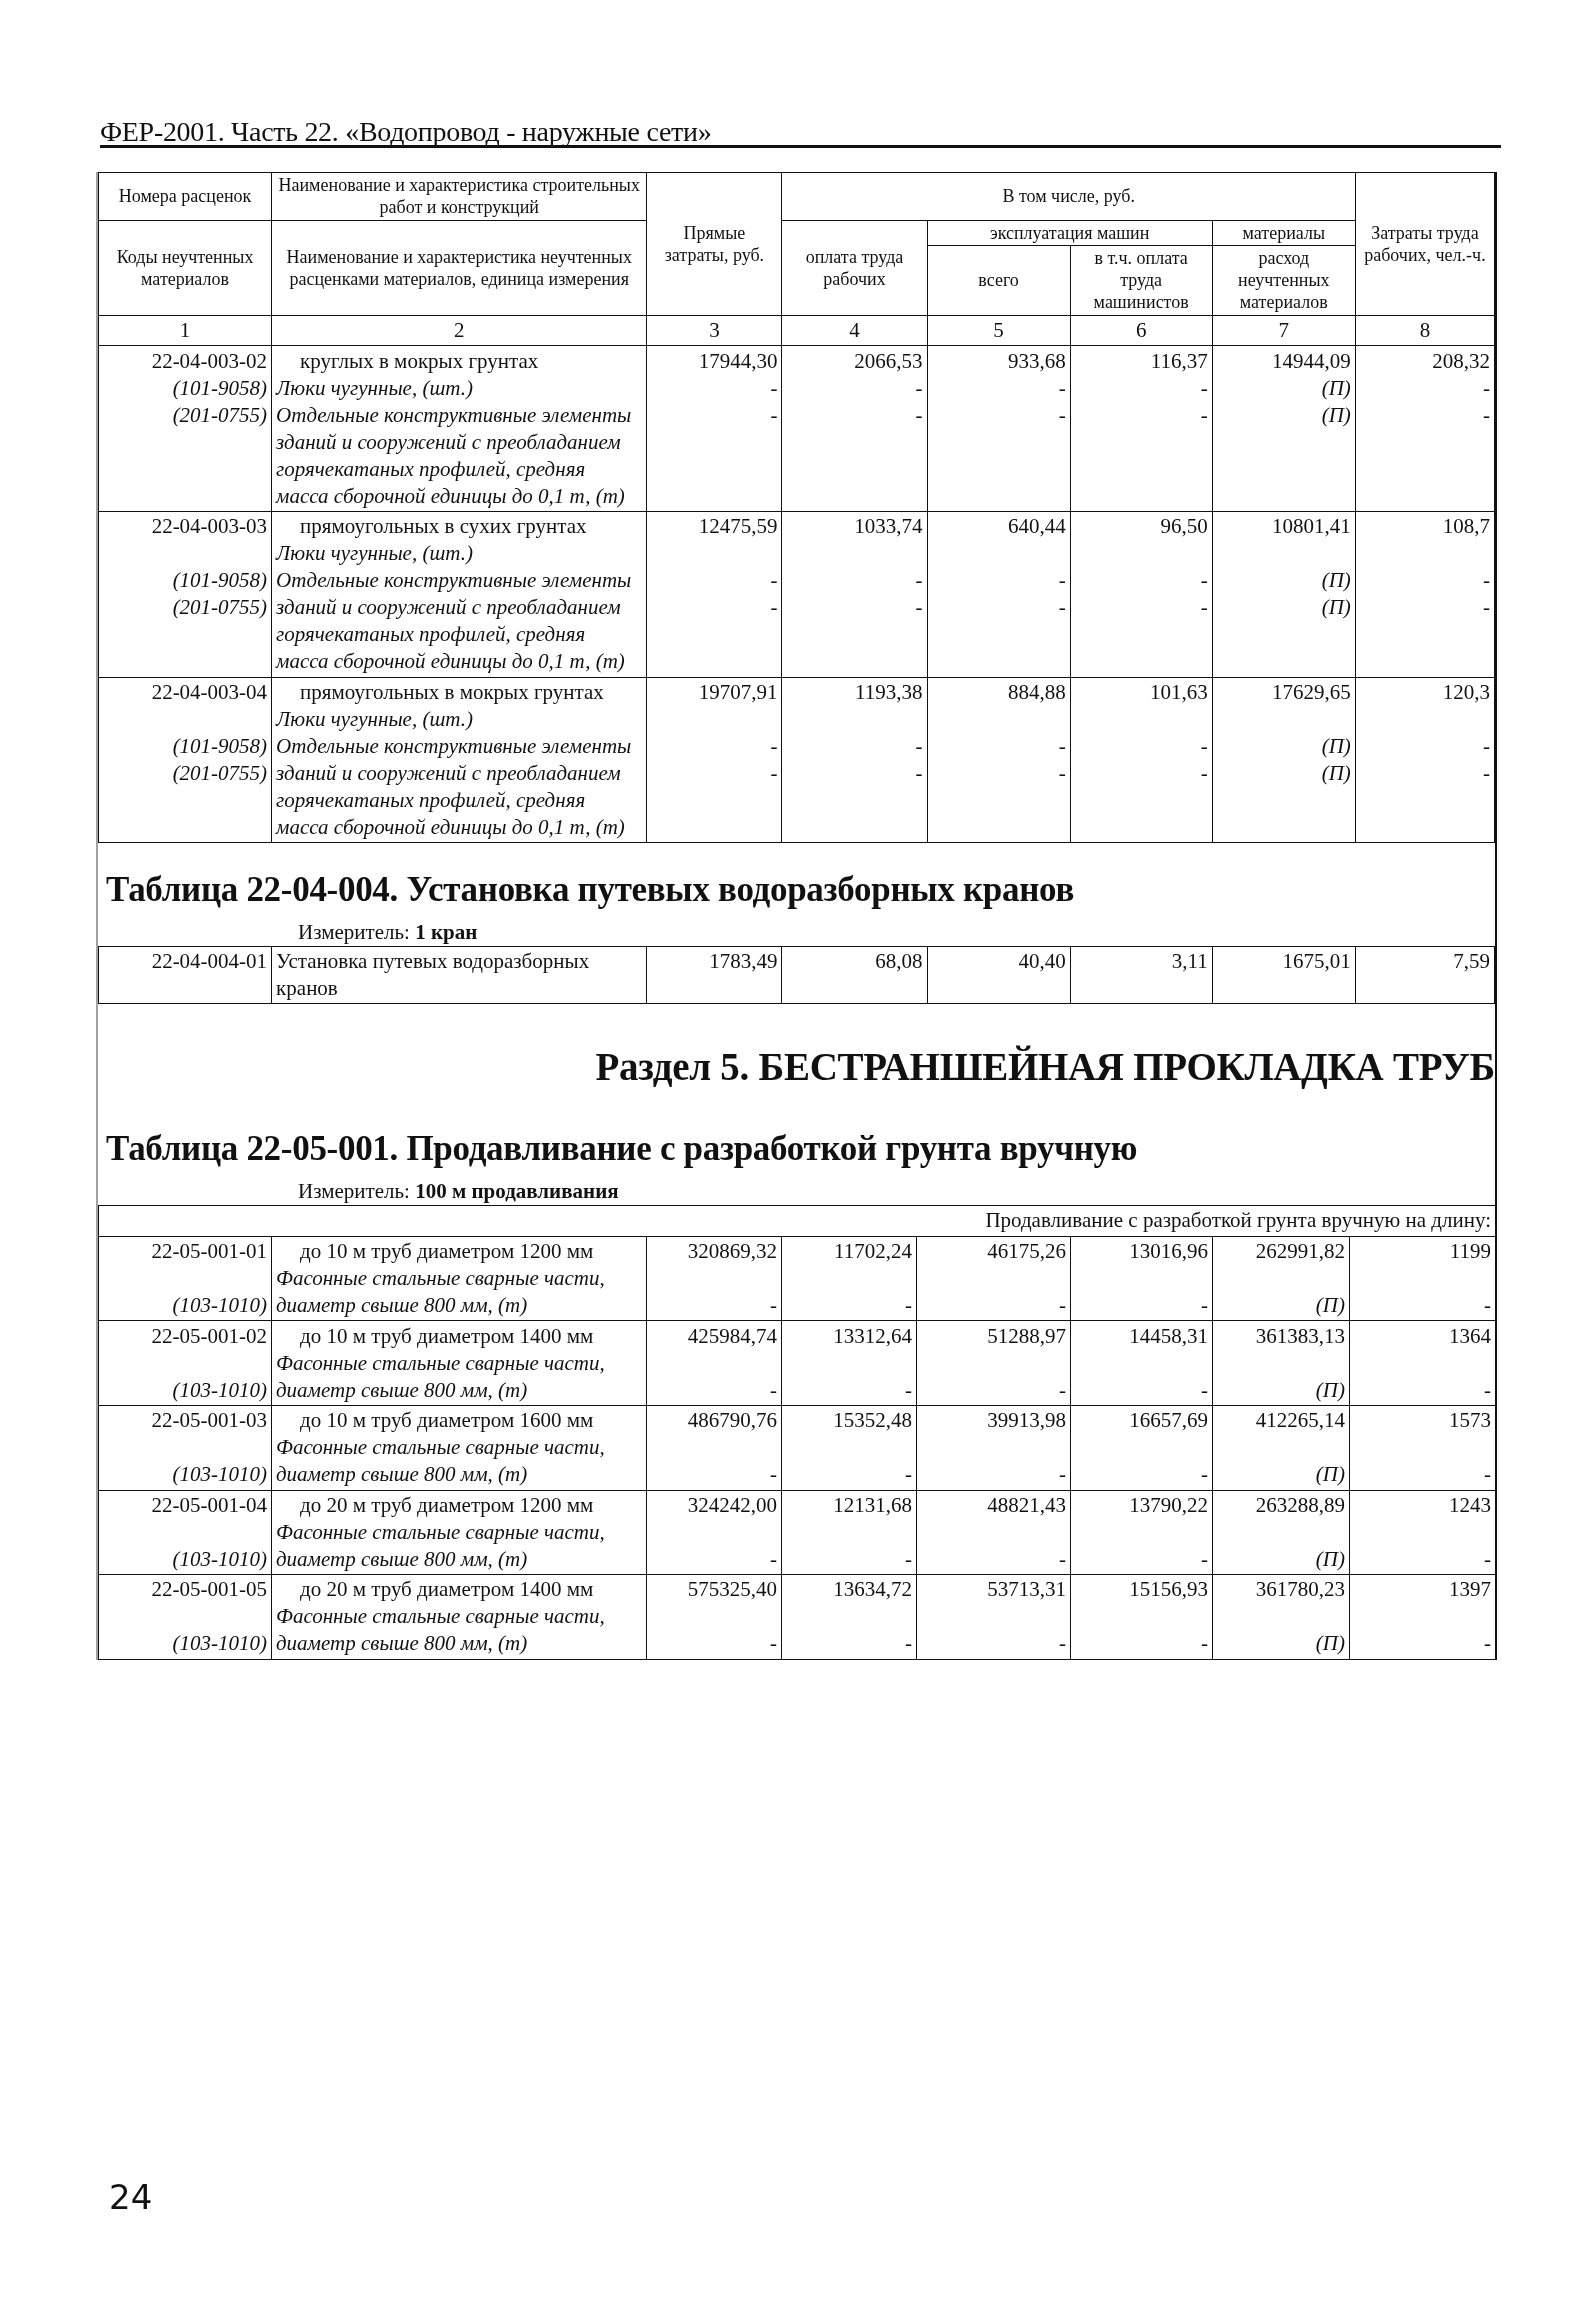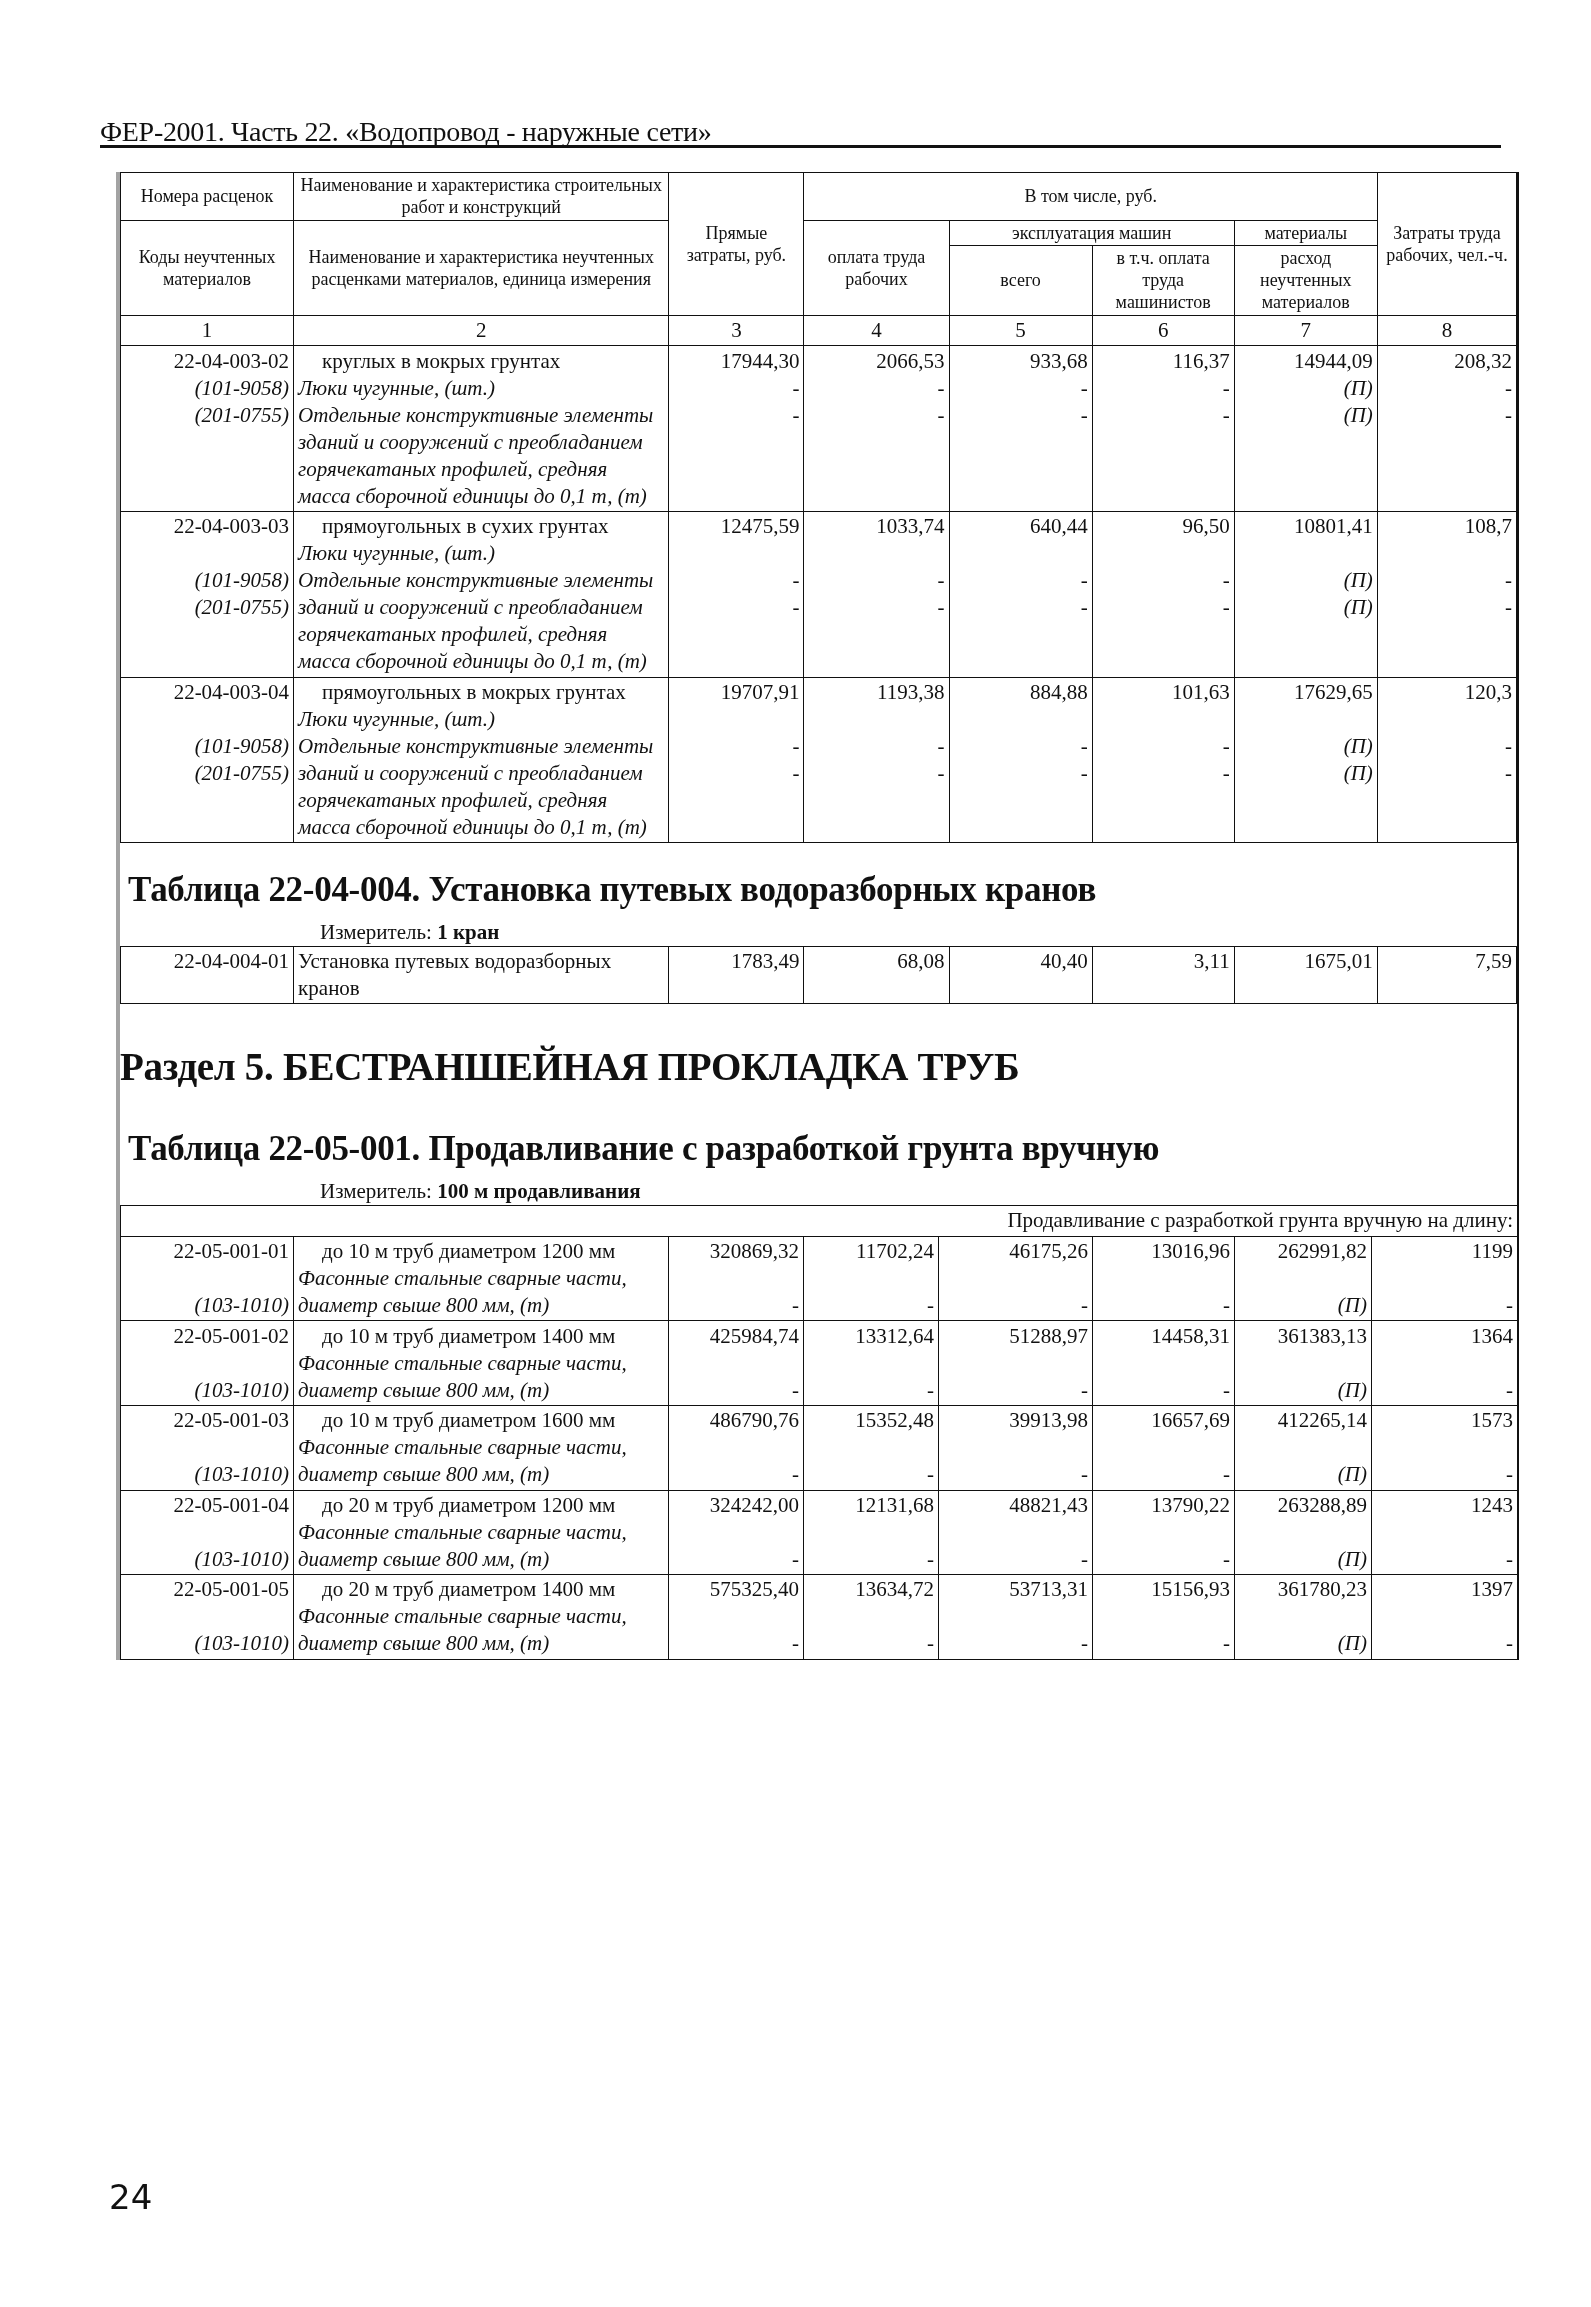--- a/index.html
+++ b/index.html
@@ -8,22 +8,22 @@
     font-family: "Liberation Serif", "DejaVu Serif", serif; color: #111;
   }
   .running-head {
     position: absolute; left: 100px; top: 116px;
     font-size: 28px; letter-spacing: -0.3px;
   }
   .head-rule {
     position: absolute; left: 100px; top: 145px; width: 1401px; height: 2.7px; background: #111;
   }
   .frame {
-    position: absolute; left: 116px; top: 172px; width: 1397px;
-    border-left: 4px solid #a3a3a3; border-right: 2px solid #111;
+    position: absolute; left: 96px; top: 172px; width: 1397px;
+    border-left: 2px solid #a3a3a3; border-right: 2px solid #111;
   }
   table.grid { border-collapse: collapse; width: 100%; table-layout: fixed; }
   table.grid td, table.grid th {
     border: 1.3px solid #111; padding: 1.3px 4px; vertical-align: top;
     font-size: 21px; line-height: 27px; font-weight: normal;
   }
   table.grid th { text-align: center; vertical-align: middle; font-size: 18px; line-height: 22px; }
   .num-row td { text-align: center; font-size: 19.5px; line-height: 20px; padding: 0 2.7px; }
   .thick-top td { border-top: 2.7px solid #111; }
   .c { text-align: center; }
@@ -32,21 +32,21 @@
   .desc-main { padding-left: 24px; display: block; text-indent: 0; }
   .it { font-style: italic; }
   .val { display: block; text-align: right; min-height: 27px; }
   .gap-block { height: 61px; }
   .table-title {
     font-size: 35px; font-weight: bold; padding-left: 8px; letter-spacing: -0.3px;
   }
   .measure { font-size: 21px; padding-left: 174px; margin-top: 9.4px; margin-left: 26px; }
   .measure b { font-weight: bold; }
   .section-title {
-    text-align: left; font-size: 39px; font-weight: bold; letter-spacing: -0.3px;
+    text-align: right; font-size: 39px; font-weight: bold; letter-spacing: -0.3px;
   }
   .subhead-cell { font-weight: bold; padding-left: 174px !important; text-align: right; }
   .page-number {
     position: absolute; left: 109px; top: 2177px; font-size: 34px;
     font-family: "DejaVu Sans", sans-serif;
   }
 </style>
 </head>
 <body>
 

